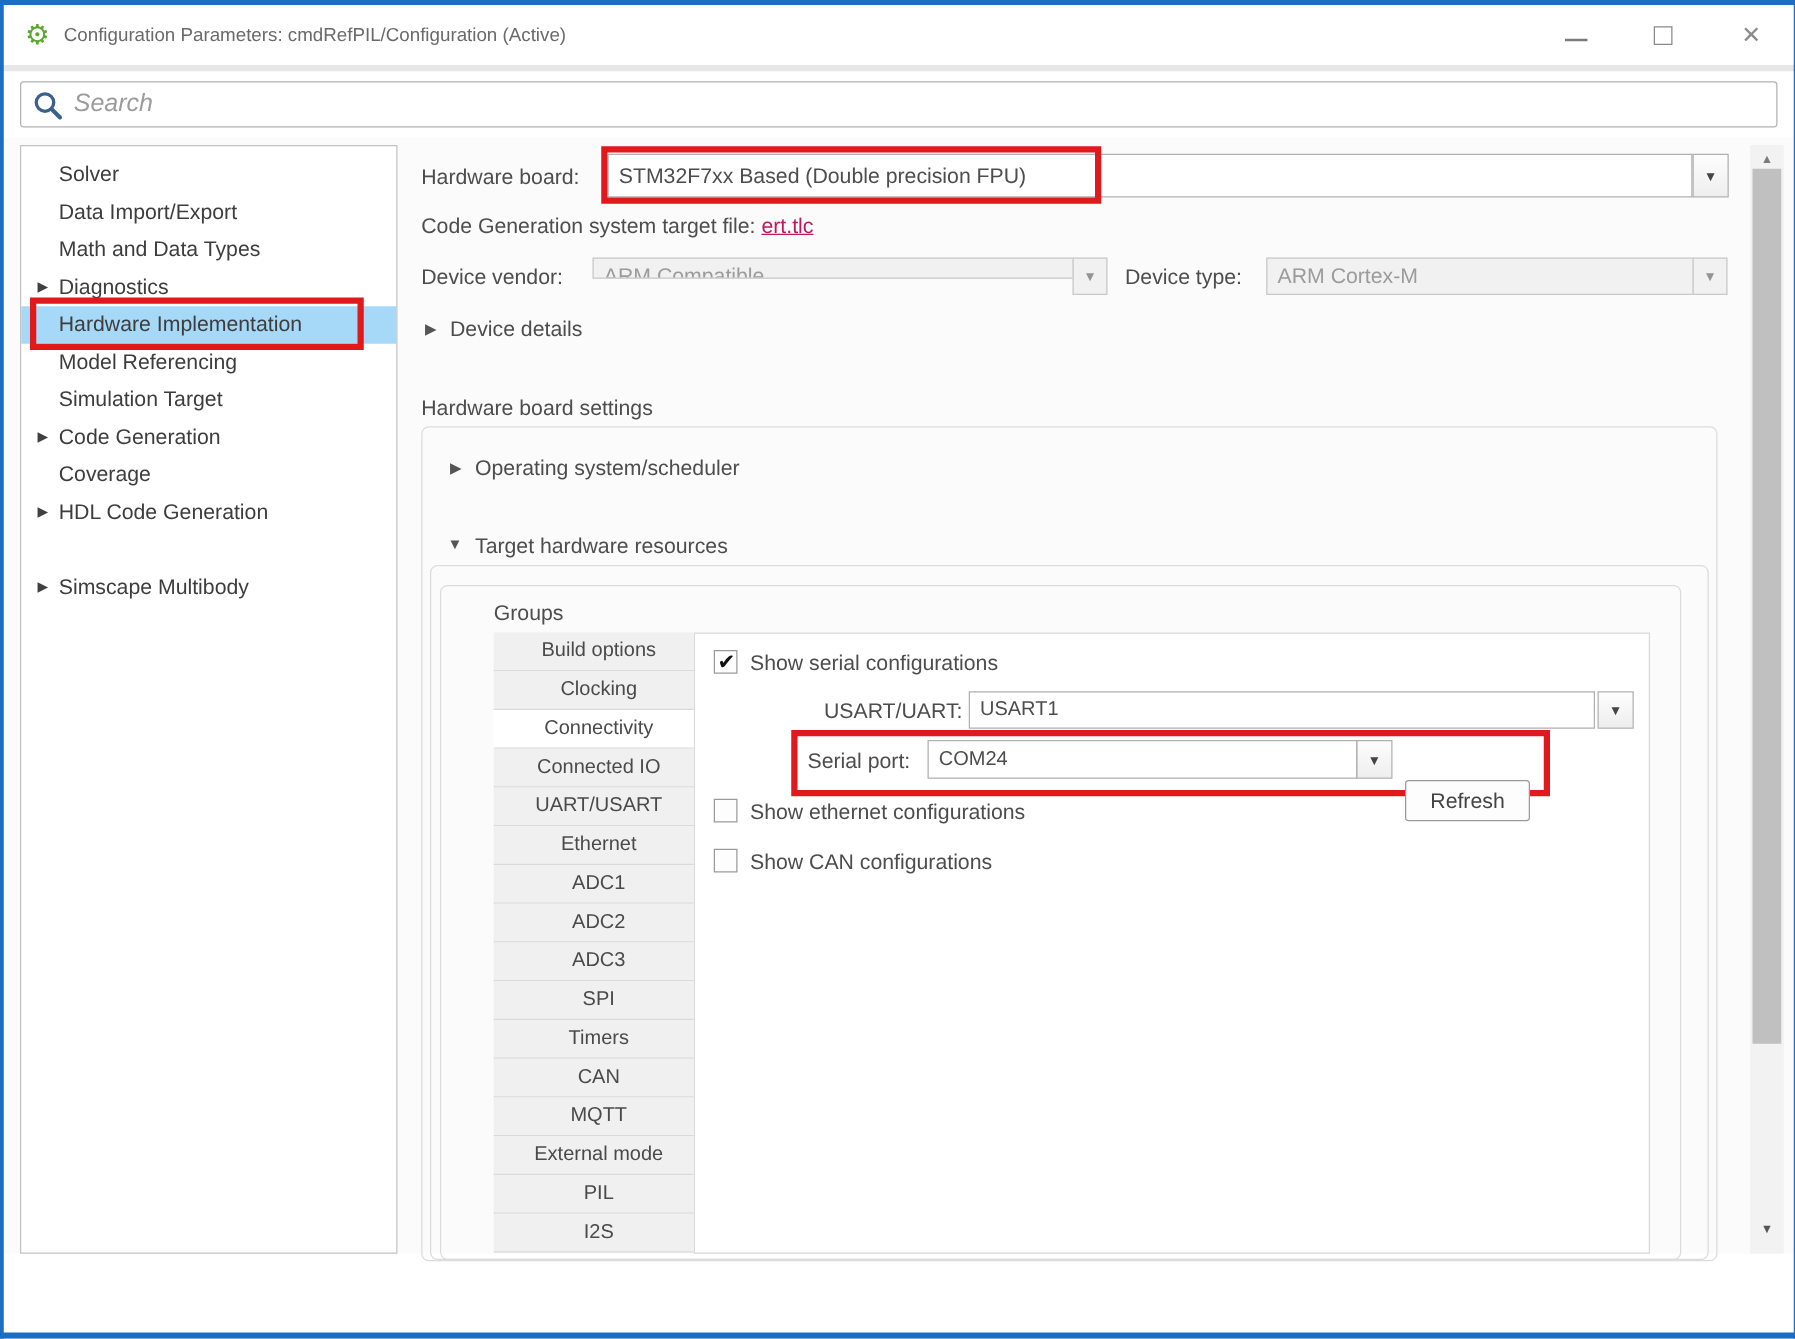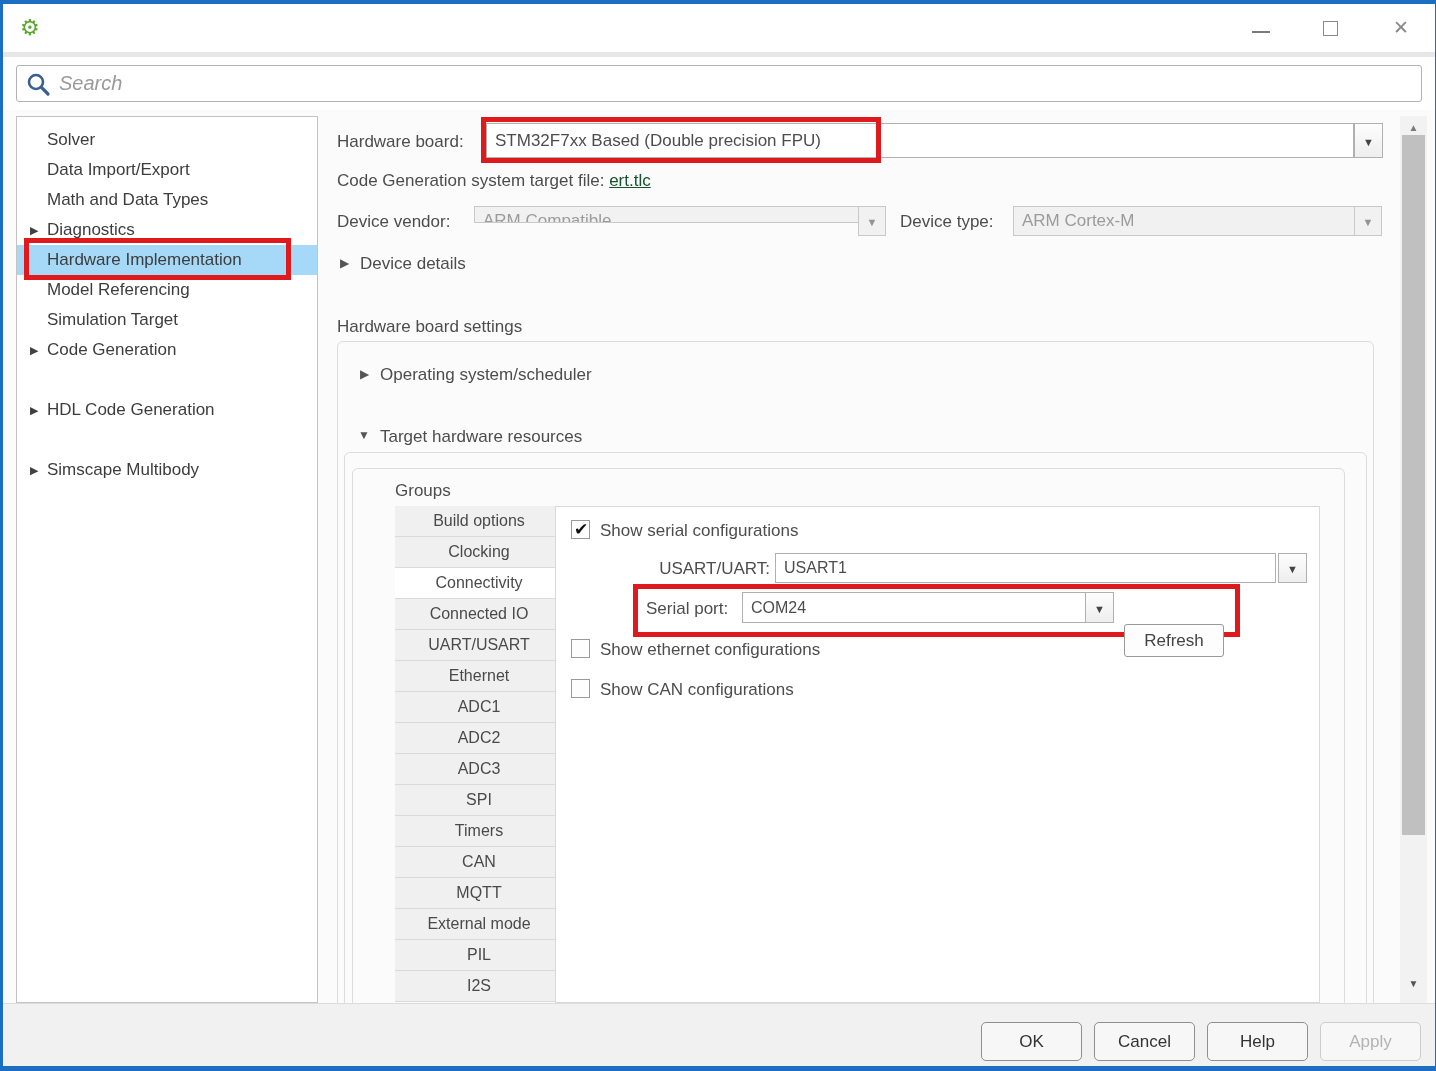--- a/index.html
+++ b/index.html
@@ -51,21 +51,21 @@
   .field { position:absolute; background:#fff; border:1px solid #b0b0b0; font-size:17px; color:#4d4d4d;
     white-space:nowrap; overflow:hidden; z-index:2; }
   .field .val { padding-left:8px; }
   .dd-btn { position:absolute; background:linear-gradient(#fdfdfd,#eeeeee); border:1px solid #b0b0b0;
     text-align:center; color:#444; z-index:3; cursor:pointer; }
   .dd-btn .tri { font-size:11px; line-height:inherit; }
   .field-disabled { background:#f1f1f1; border:1px solid #c8c8c8; color:#9b9b9b; }
   .dd-btn.disabled { background:#f1f1f1; border:1px solid #c8c8c8; color:#949494; }
   .redbox { position:absolute; border:5px solid #e0191c; z-index:4; pointer-events:none; }
   .caret { position:absolute; font-size:12px; color:#555; z-index:2; }
-  .link { color:#14532d; text-decoration:underline; cursor:pointer; }
+  .link { color:#be185d; text-decoration:underline; cursor:pointer; }
 
   
   .panel { position:absolute; border:1px solid #dcdcdc; border-radius:6px; z-index:1; }
   #panel-board-settings { left:337px; top:341px; width:1037px; height:668px; }
   #panel-target-res { left:344px; top:452px; width:1023px; height:556px; }
   #panel-groups-wrap { left:352px; top:468px; width:993px; height:540px; }
 
   
   #groups-list { position:absolute; left:395px; top:506px; width:160px; z-index:2;text-align:center; }
   .group-row { height:31px; background:#f0f0f0; border-bottom:1px solid #dadada; font-size:16px;
@@ -103,20 +103,21 @@
 
 <div id="win">
 
   <div class="edge" id="edge-top"></div>
   <div class="edge" id="edge-left"></div>
   <div class="edge" id="edge-bottom"></div>
   <div class="edge" id="edge-right"></div>
 
   <div id="titlebar">
     <span id="app-icon">⚙</span>
+    <span id="title-text">Configuration Parameters: cmdRefPIL/Configuration (Active)</span>
     <div class="winctl" id="btn-min">
         <span class="glyph"></span>
       </div>
     <div class="winctl" id="btn-max">
         <span class="glyph"></span>
       </div>
     <div class="winctl" id="btn-close">
         <span class="glyph">✕</span>
       </div>
   </div>
@@ -151,20 +152,23 @@
       </div>
       <div class="tree-item" style="top: 188px;">
         <span class="tree-label">Simulation Target</span>
       </div>
       <div class="tree-item" style="top: 158px;">
         <span class="tree-label">Model Referencing</span>
       </div>
       <div class="tree-item" style="top: 218px;">
         <span class="tree-arrow">▶</span>
         <span class="tree-label">Code Generation</span>
+      </div>
+      <div class="tree-item" style="top: 248px;">
+        <span class="tree-label">Coverage</span>
       </div>
       <div class="tree-item" style="top: 278px;">
         <span class="tree-arrow">▶</span>
         <span class="tree-label">HDL Code Generation</span>
       </div>
       <div class="tree-item" style="top: 338px;">
         <span class="tree-arrow">▶</span>
         <span class="tree-label">Simscape Multibody</span>
       </div>
     </div>
@@ -251,22 +255,14 @@
 
   <div class="checkbox" style="left:571px; top:679px;"></div>
   <div class="lbl" style="left:600px; top:680px;">Show CAN configurations</div>
 
   <div id="scrollbar">
     <div id="sb-up">▲</div>
     <div id="sb-thumb"></div>
     <div id="sb-down">▼</div>
   </div>
 
-  <div id="footer">
-    <div id="footer-buttons">
-        <button class="btn">OK</button>
-        <button class="btn">Cancel</button>
-        <button class="btn">Help</button>
-        <button class="btn disabled" disabled="">Apply</button>
-      </div>
-  </div>
 
 </div>
 
 </body></html>

